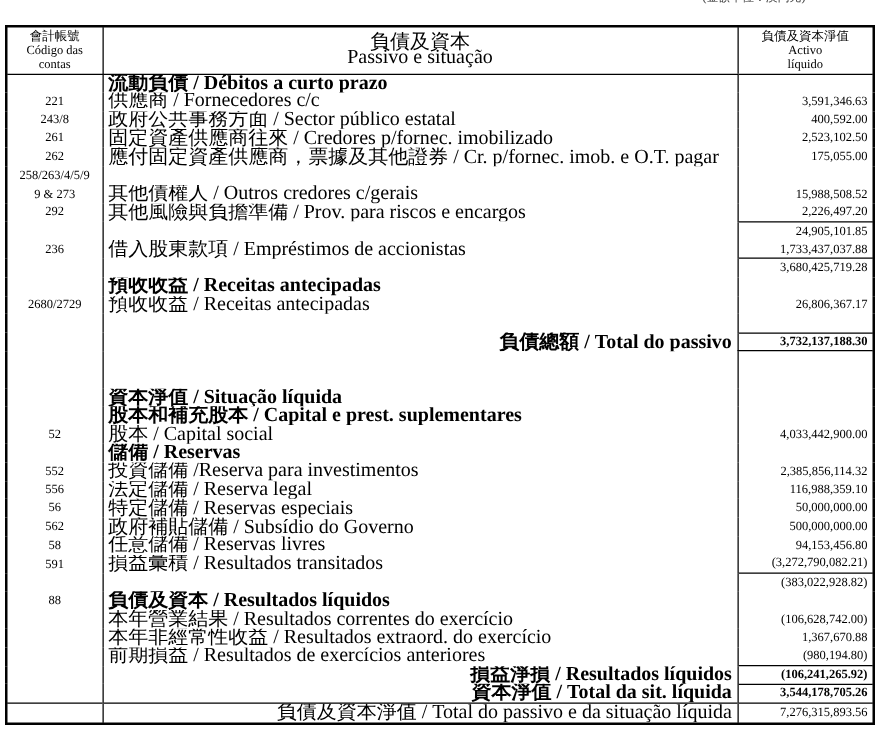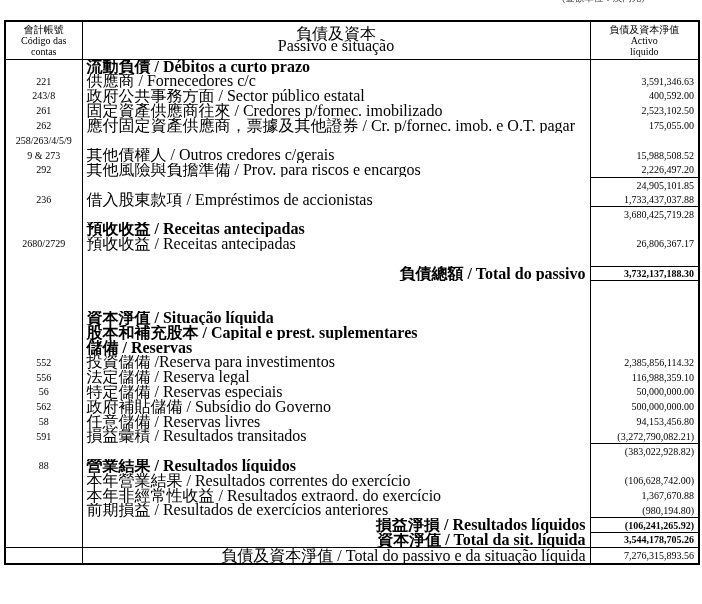--- a/index.html
+++ b/index.html
@@ -171,20 +171,25 @@
     <tr class="sec">
           <td class="c-code"></td>
           <td class="c-desc">資本淨值 / Situação líquida</td>
           <td class="c-amt"></td>
         </tr>
     <tr class="sec">
           <td class="c-code"></td>
           <td class="c-desc">股本和補充股本 / Capital e prest. suplementares</td>
           <td class="c-amt"></td>
         </tr>
+    <tr>
+          <td class="c-code">52</td>
+          <td class="c-desc">股本 / Capital social</td>
+          <td class="c-amt">4,033,442,900.00</td>
+        </tr>
     <tr class="sec">
           <td class="c-code"></td>
           <td class="c-desc">儲備 / Reservas</td>
           <td class="c-amt"></td>
         </tr>
     <tr>
           <td class="c-code">552</td>
           <td class="c-desc">投資儲備 /Reserva para investimentos</td>
           <td class="c-amt">2,385,856,114.32</td>
         </tr>
@@ -213,21 +218,21 @@
           <td class="c-desc">損益彙積 / Resultados transitados</td>
           <td class="c-amt">(3,272,790,082.21)</td>
         </tr>
     <tr class="sub">
           <td class="c-code"></td>
           <td class="c-desc"></td>
           <td class="c-amt">(383,022,928.82)</td>
         </tr>
     <tr class="sec">
           <td class="c-code">88</td>
-          <td class="c-desc">營業結果 / Resultados líquidos</td>
+          <td class="c-desc">負債及資本 / Resultados líquidos</td>
           <td class="c-amt"></td>
         </tr>
     <tr>
           <td class="c-code"></td>
           <td class="c-desc">本年營業結果 / Resultados correntes do exercício</td>
           <td class="c-amt">(106,628,742.00)</td>
         </tr>
     <tr>
           <td class="c-code"></td>
           <td class="c-desc">本年非經常性收益 / Resultados extraord. do exercício</td>

